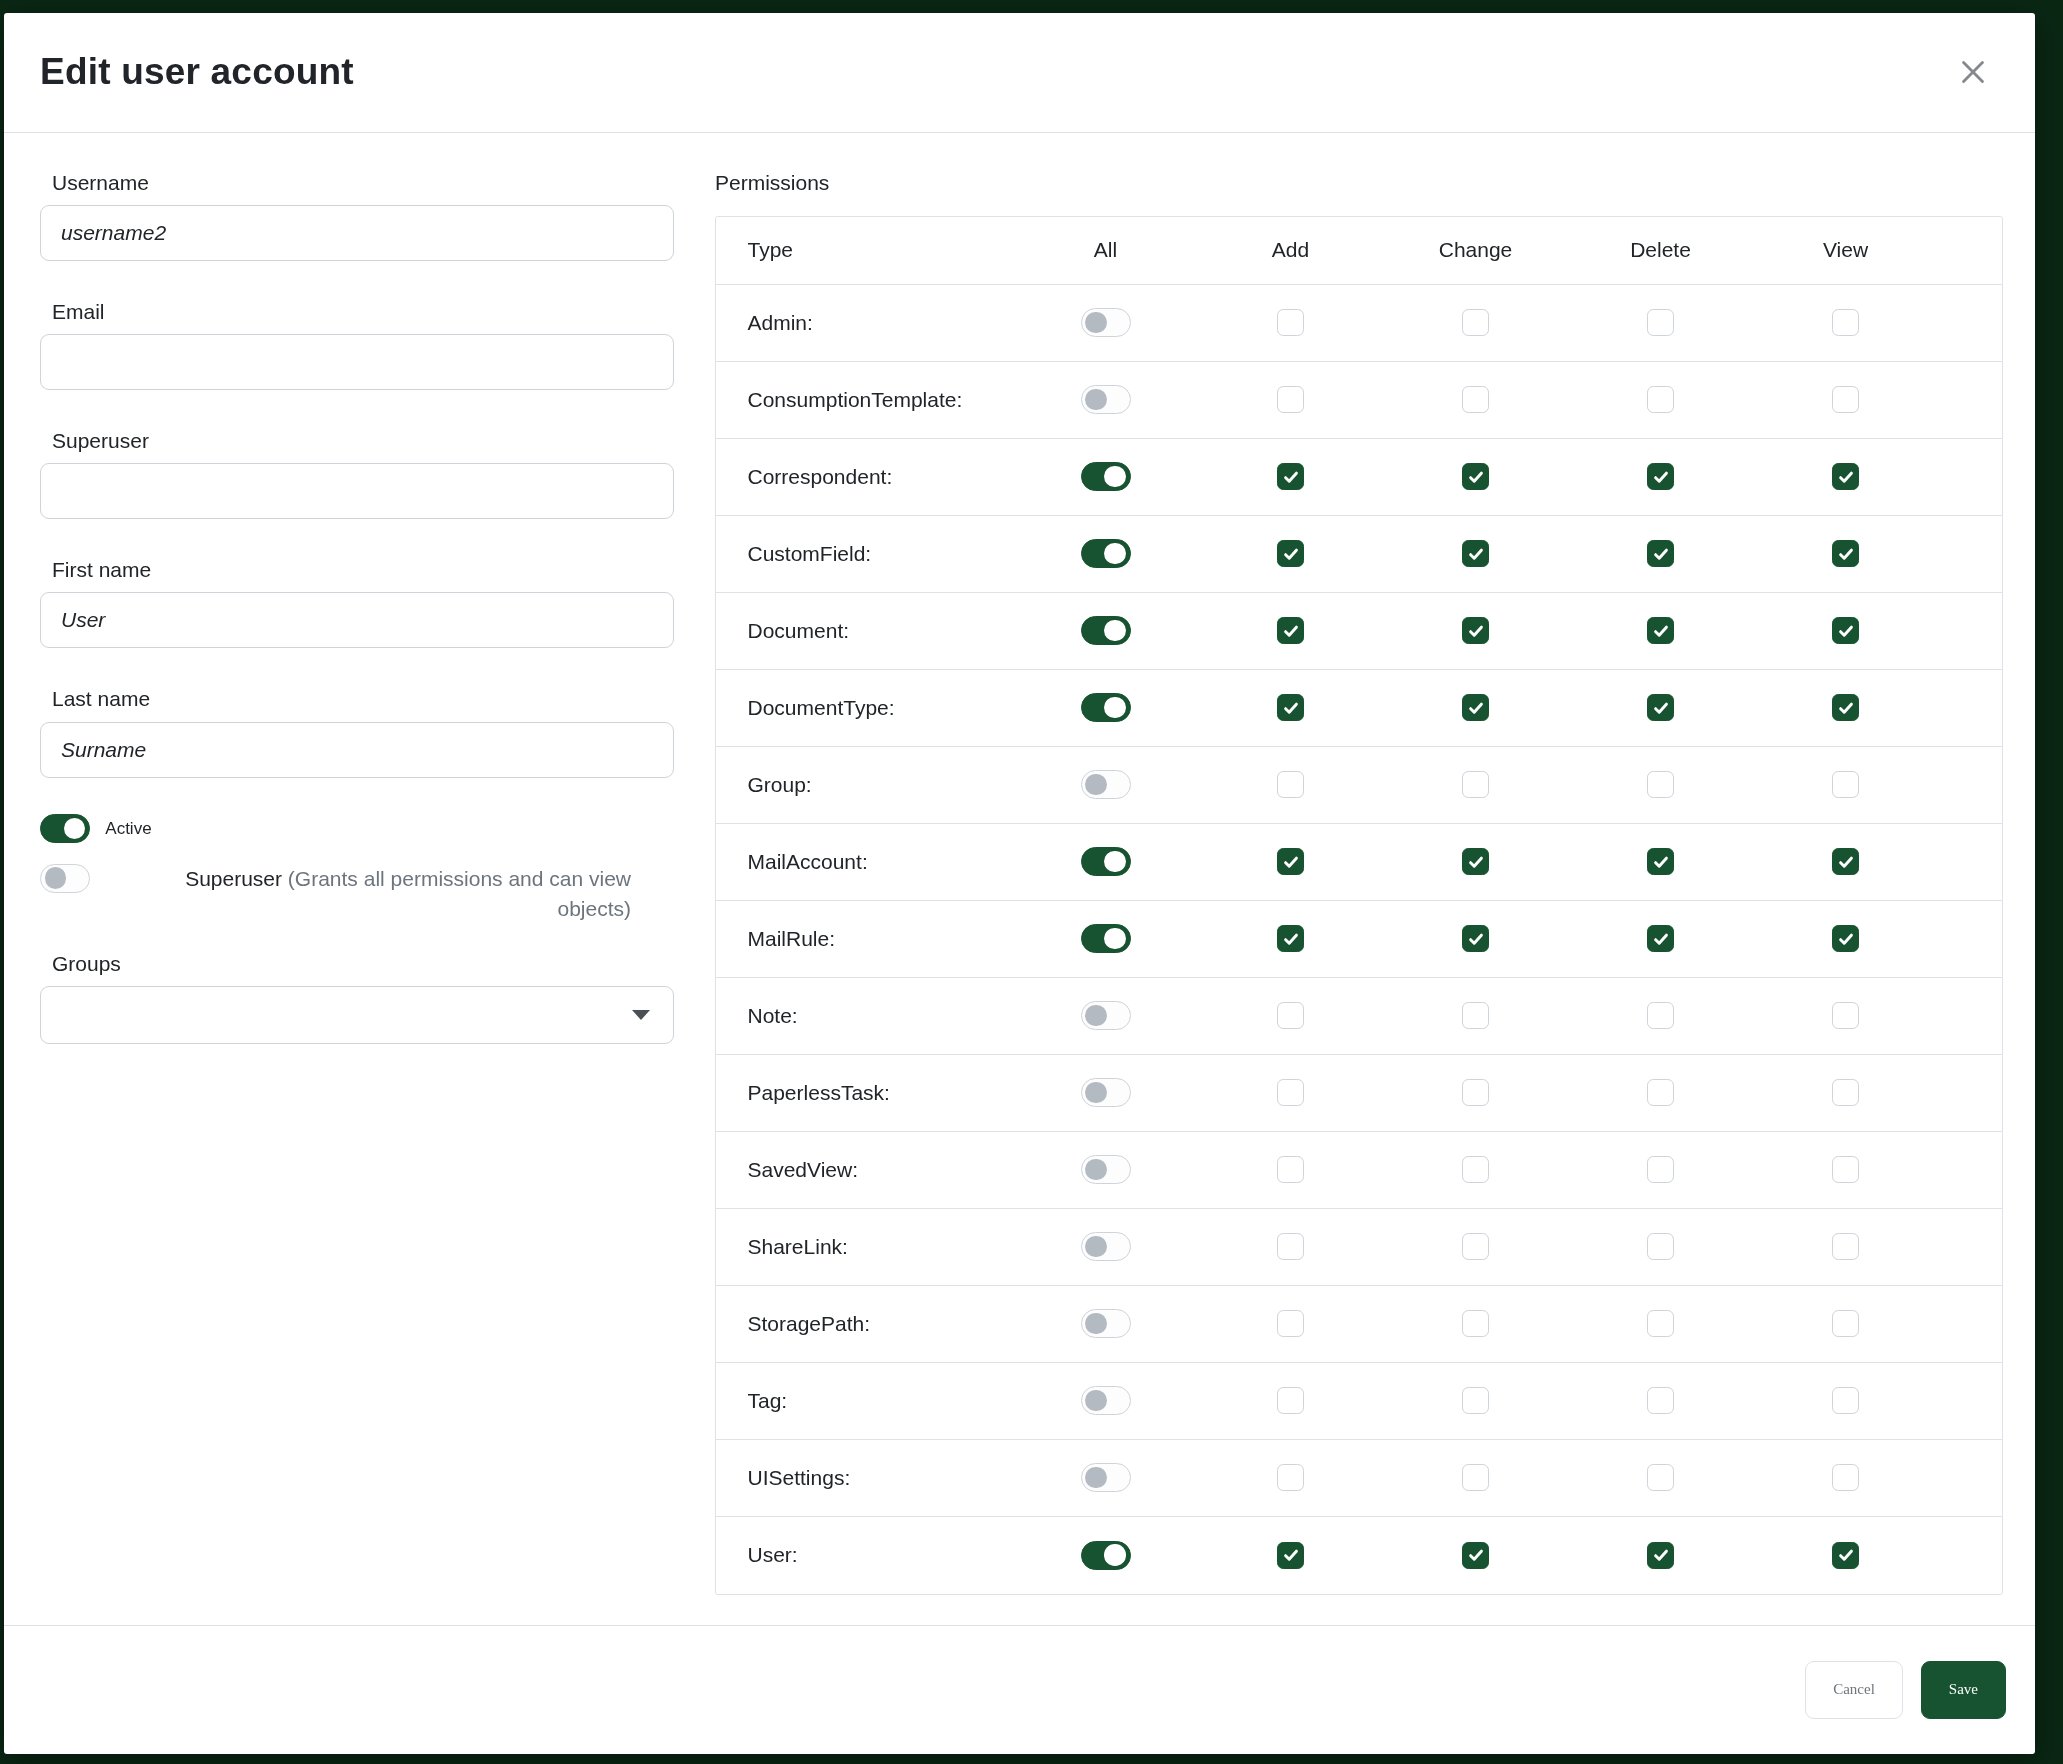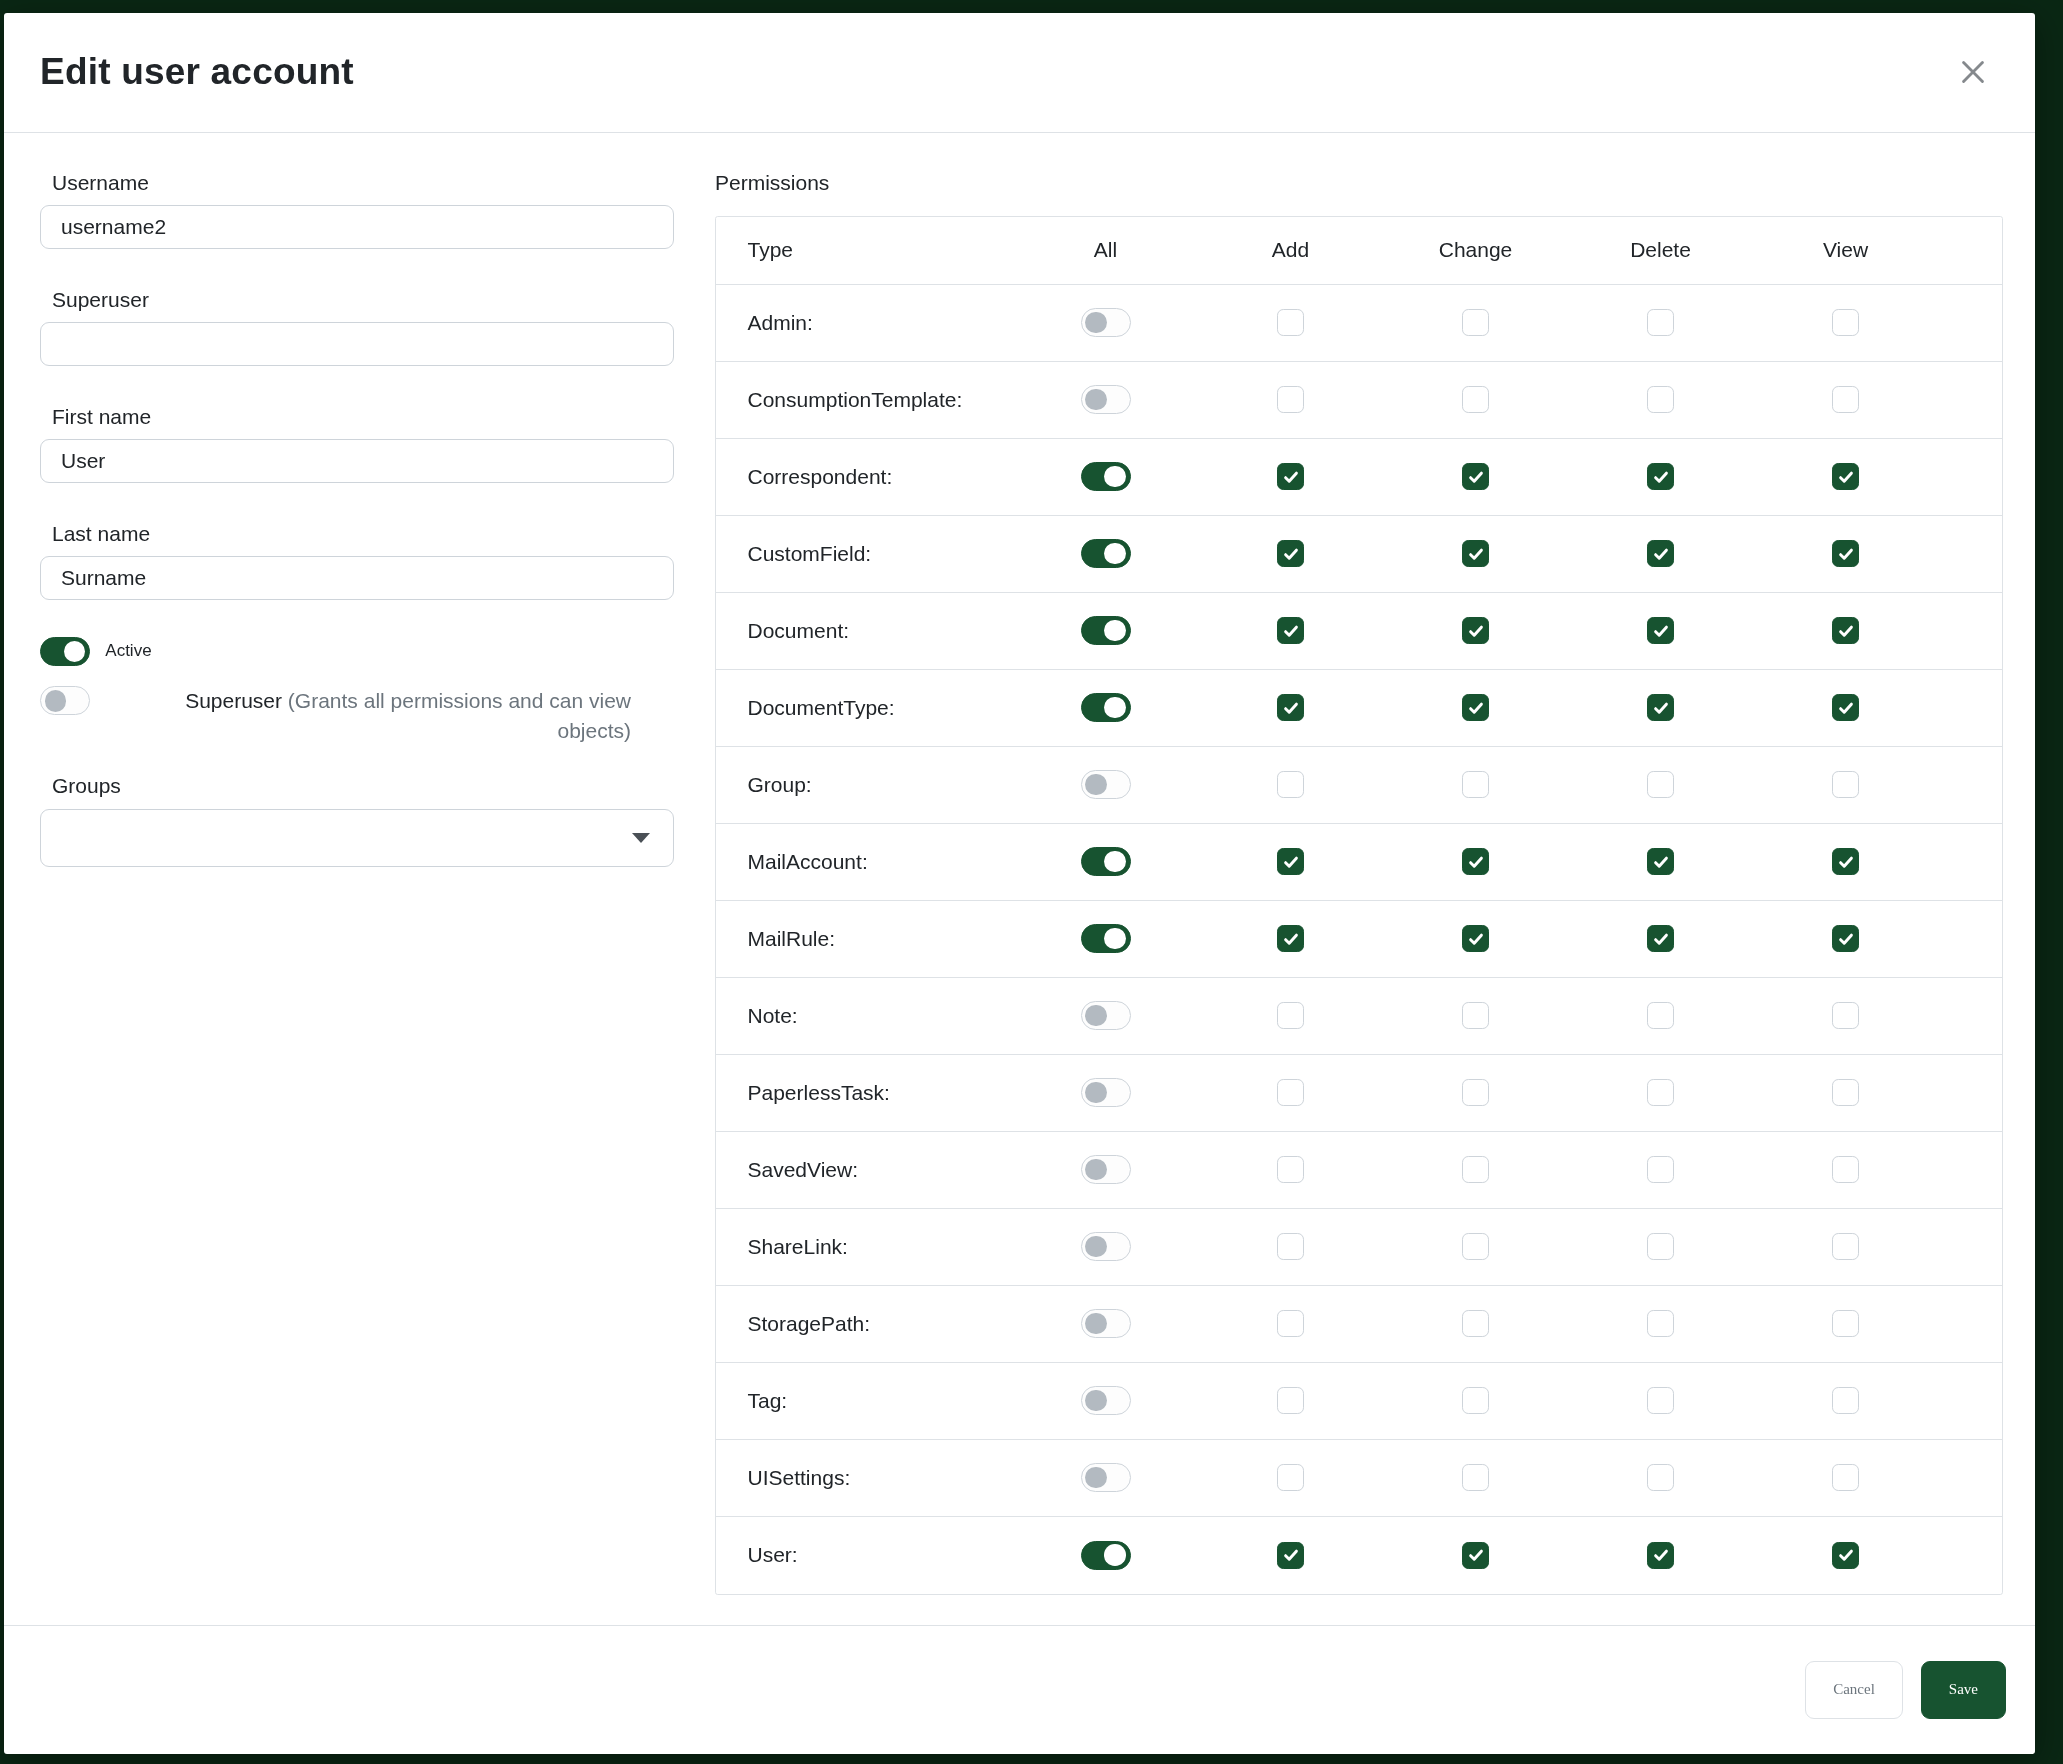--- a/index.html
+++ b/index.html
@@ -39,24 +39,24 @@
   .close-btn{background:none;border:none;padding:5.4px;cursor:pointer;line-height:0;}
   .close-btn svg{width:34px;height:34px;}
   .close-btn line{stroke:#85898d;stroke-width:3;stroke-linecap:round;}
   
   .modal-body{flex:1;display:flex;padding:34px 32px 0 36px;overflow:hidden;}
   .col-left{width:634px;flex:none;}
   .col-right{flex:1;margin-left:41px;}
   .field-label{font-size:21px;line-height:31px;margin-bottom:7.2px;margin-left:12px;}
   .form-group{margin-bottom:35px;}
   .text-input{
-    display:block;width:634px;height:44px;
+    display:block;width:634px;height:56px;
     border:0.9px solid var(--input-border);border-radius:9px;
     font-size:21px;font-family:inherit;color:var(--text);
-    padding:0 20px;background:#fff;outline:none;
+    padding:0 20px;background:#fff;outline:none;font-style:italic;
   }
   
   .switch{
     display:inline-block;flex:none;position:relative;
     width:50px;height:29px;border-radius:14.4px;
     background:#fdfdfd;border:0.9px solid var(--input-border);
     cursor:pointer;
   }
   .switch .knob{
     position:absolute;left:3.6px;top:2.7px;width:21.6px;height:21.6px;
@@ -135,20 +135,24 @@
   </div>
 
   <div class="modal-body">
 
     <div class="col-left">
       <div class="form-group">
         <div class="field-label">Username</div>
         <input class="text-input" type="text" value="username2" style="">
       </div>
       <div class="form-group">
+        <div class="field-label">Email</div>
+        <input class="text-input" type="text" value="" style="">
+      </div>
+      <div class="form-group">
         <div class="field-label">Superuser</div>
         <input class="text-input" type="password" value="" style="">
       </div>
       <div class="form-group">
         <div class="field-label">First name</div>
         <input class="text-input" type="text" value="User" style="">
       </div>
       <div class="form-group" style="margin-bottom:0;">
         <div class="field-label">Last name</div>
         <input class="text-input" type="text" value="Surname" style="">

